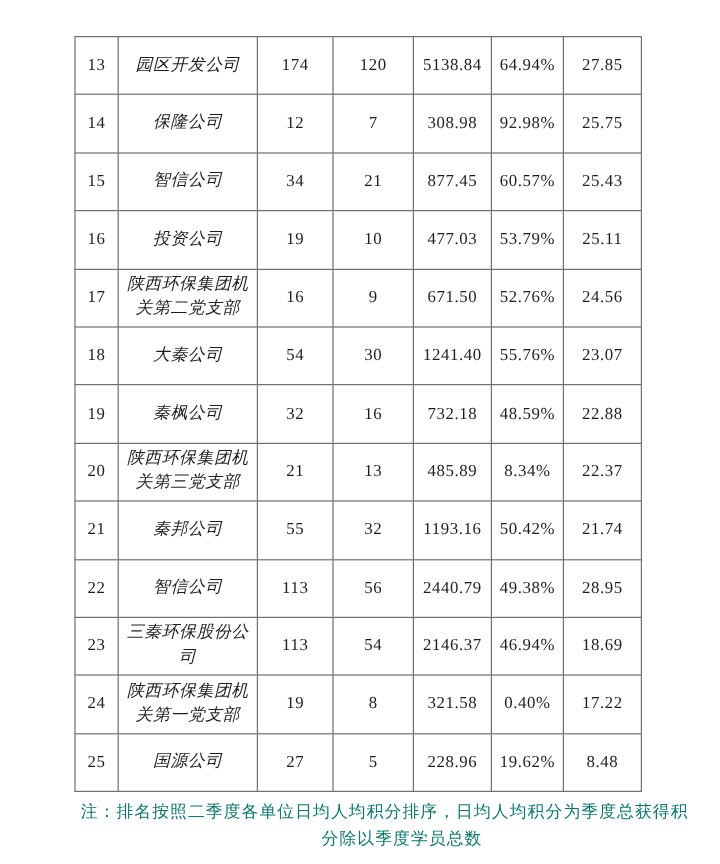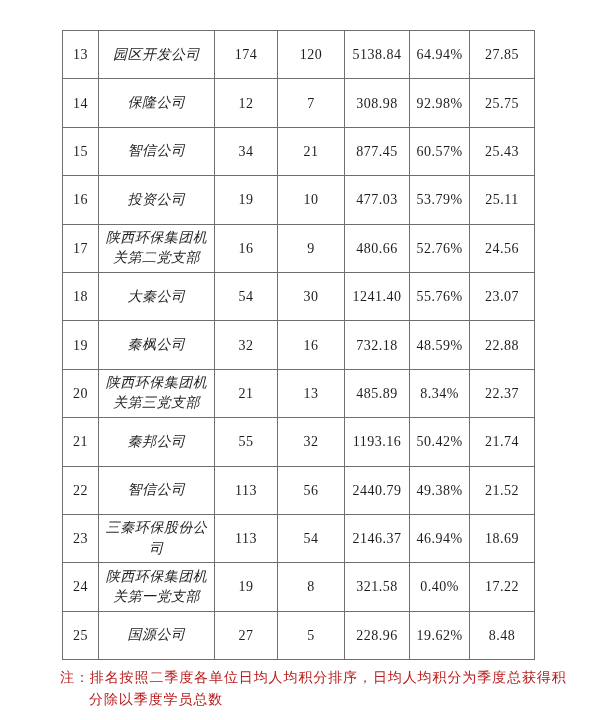--- a/index.html
+++ b/index.html
@@ -49,21 +49,22 @@
   .footnote {
     position: absolute;
     left: 60px;
     top: 667px;
     width: 492px;
     font-size: 14px;
     line-height: 21.5px;
     letter-spacing: 0.9px;
     padding-left: 29px;
     text-indent: -29px;
-    color: #b91c1c;
+    color: #0f766e;
+    text-align: center;
   }
 </style>
 </head>
 <body>
 
 <div class="page">
 
   <table class="rank-table">
     <colgroup>
       <col style="width:36px">
@@ -109,21 +110,21 @@
           <td>10</td>
           <td>477.03</td>
           <td>53.79%</td>
           <td>25.11</td>
         </tr>
         <tr>
           <td>17</td>
           <td class="name-cell">陕西环保集团机关第二党支部</td>
           <td>16</td>
           <td>9</td>
-          <td>480.66</td>
+          <td>671.50</td>
           <td>52.76%</td>
           <td>24.56</td>
         </tr>
         <tr>
           <td>18</td>
           <td class="name-cell">大秦公司</td>
           <td>54</td>
           <td>30</td>
           <td>1241.40</td>
           <td>55.76%</td>
@@ -156,21 +157,21 @@
           <td>50.42%</td>
           <td>21.74</td>
         </tr>
         <tr>
           <td>22</td>
           <td class="name-cell">智信公司</td>
           <td>113</td>
           <td>56</td>
           <td>2440.79</td>
           <td>49.38%</td>
-          <td>21.52</td>
+          <td>28.95</td>
         </tr>
         <tr>
           <td>23</td>
           <td class="name-cell">三秦环保股份公司</td>
           <td>113</td>
           <td>54</td>
           <td>2146.37</td>
           <td>46.94%</td>
           <td>18.69</td>
         </tr>

